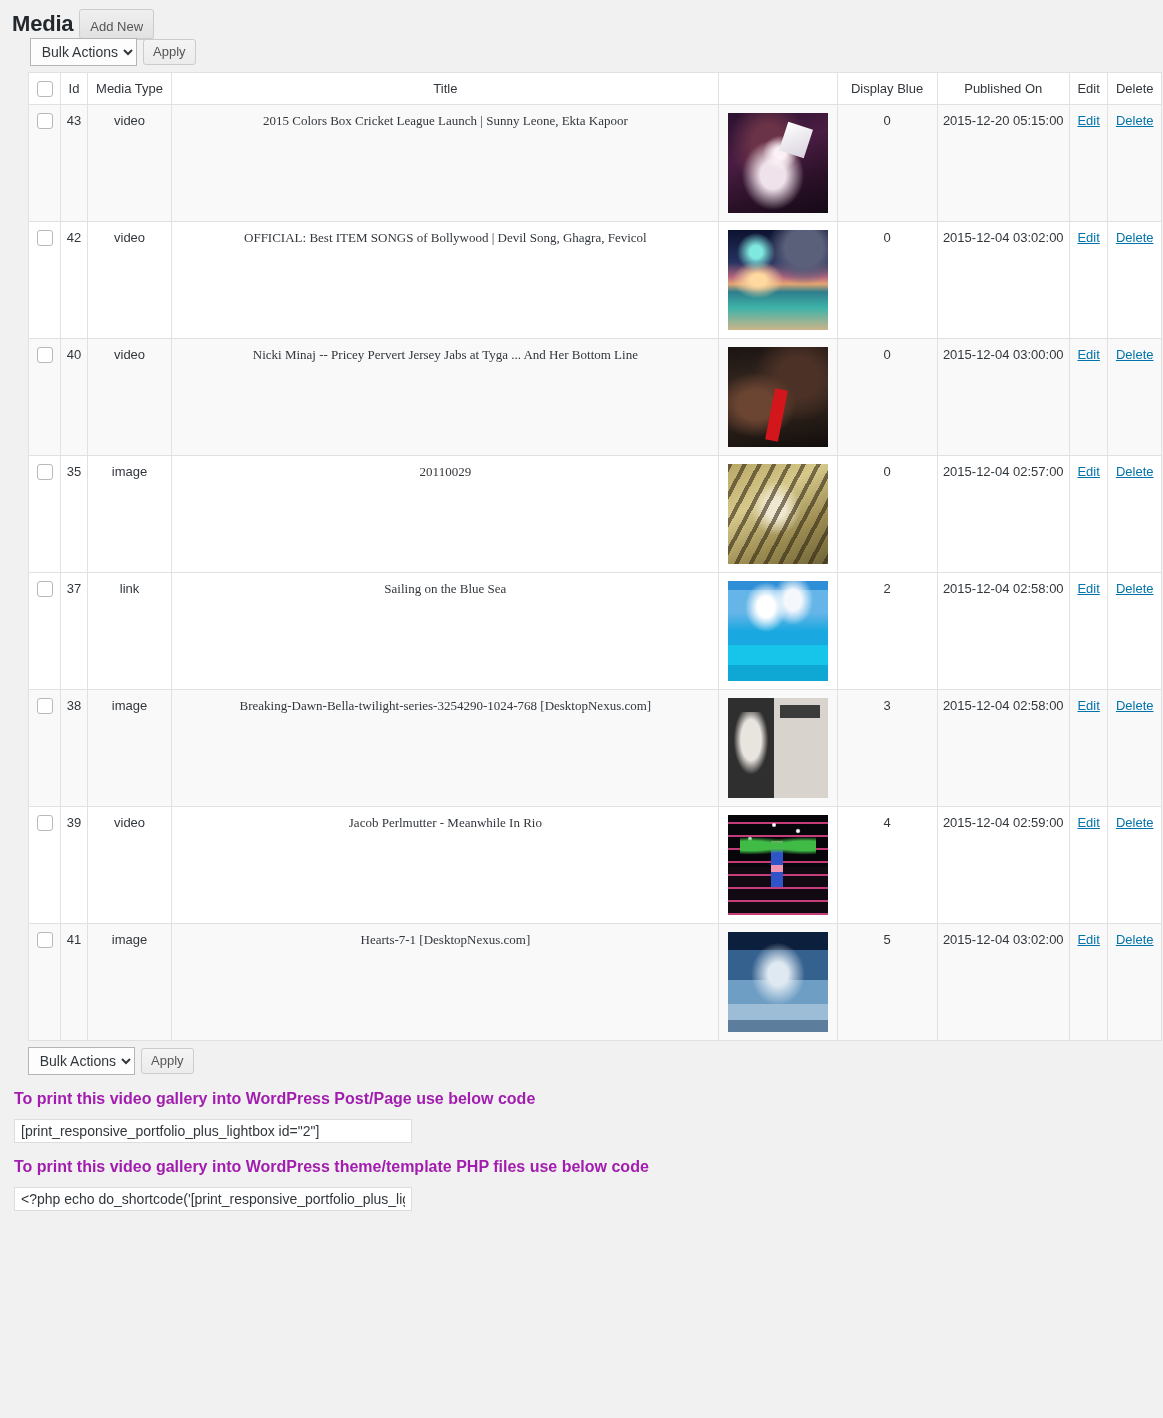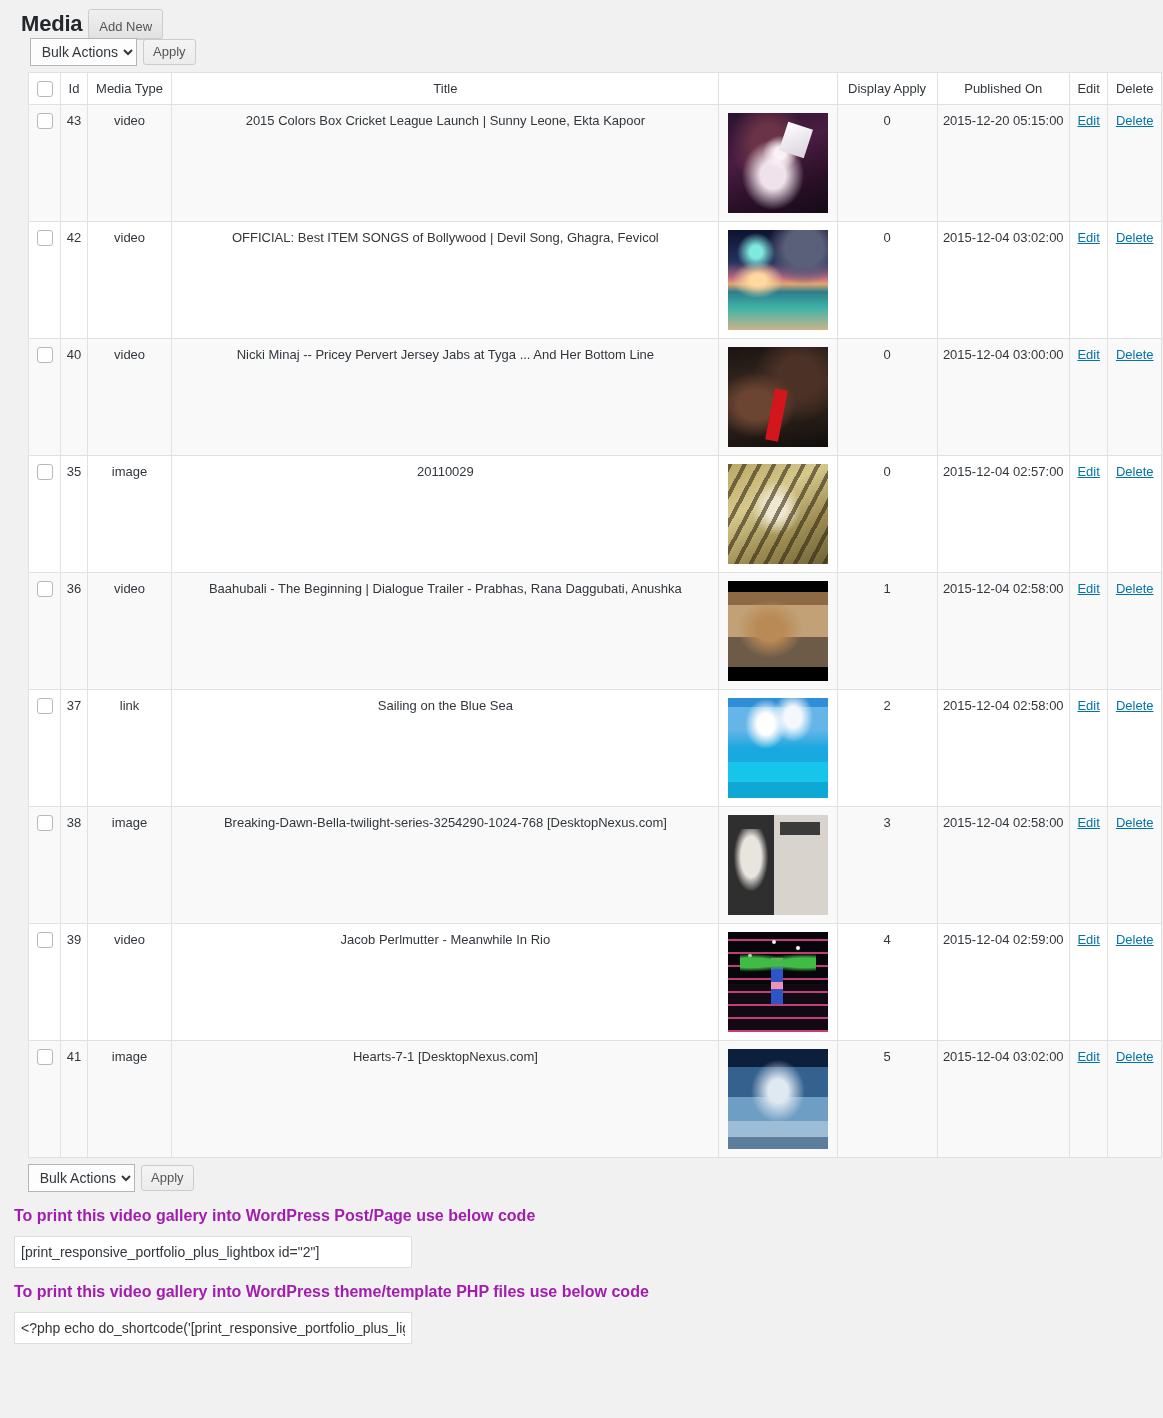--- a/index.html
+++ b/index.html
@@ -19,21 +19,20 @@
     background: #f1f1f1;
   }
 
   
   .page-header {
     padding: 10px 0 0 12px;
     display: flex;
     align-items: center;
     height: 38px;
     box-sizing: border-box;
-    margin-left: 9px;
   }
   .page-title {
     font-size: 22px;
     font-weight: bold;
     color: #23282d;
     line-height: 28px;
     margin: 0;
     padding: 0 6px 0 0;
     letter-spacing: -0.2px;
   }
@@ -146,21 +145,21 @@
     width: 16px;
     height: 16px;
     border: 1px solid #b4b9be;
     background: #fff;
     border-radius: 3px;
     display: inline-block;
     vertical-align: middle;
     box-sizing: border-box;
     cursor: pointer;
   }
-  td.cell-title { text-align: center; }
+  td.cell-title { text-align: center; font-family: Liberation Serif, serif; }
   td.cell-thumb { padding: 5px 4px 5px 4px; }
   .thumb {
     width: 100px;
     height: 100px;
     display: inline-block;
     vertical-align: top;
     background-size: cover;
     background-position: center;
     overflow: hidden;
     position: relative;
@@ -281,21 +280,21 @@
     font-size: 16px;
     font-weight: bold;
     color: #a21caf;
     margin: 14px 0 10px 0;
     line-height: 20px;
   }
   .shortcode-input {
     font-family: "Liberation Sans", sans-serif;
     font-size: 14px;
     width: 398px;
-    height: 32px;
+    height: 24px;
     line-height: 24px;
     padding: 2px 6px;
     border: 1px solid #dddddd;
     background: #ffffff;
     color: #32373c;
     box-sizing: border-box;
     border-radius: 0;
   }
 </style>
 </head>
@@ -331,21 +330,21 @@
       </colgroup>
       <thead>
         <tr>
           <th>
             <span class="cb"></span>
           </th>
           <th>Id</th>
           <th>Media Type</th>
           <th>Title</th>
           <th></th>
-          <th>Display Apply</th>
+          <th>Display Blue</th>
           <th>Published On</th>
           <th>Edit</th>
           <th>Delete</th>
         </tr>
       </thead>
       <tbody id="table-body">
           <tr class="alt">
             <td><span class="cb"></span></td>
             <td>43</td>
             <td>video</td>
@@ -382,31 +381,20 @@
             <td><span class="cb"></span></td>
             <td>35</td>
             <td>image</td>
             <td class="cell-title">20110029</td>
             <td class="cell-thumb"><span class="thumb t-tiger"></span></td>
             <td>0</td>
             <td class="cell-date">2015-12-04 02:57:00</td>
             <td><a class="row-link">Edit</a></td>
             <td><a class="row-link">Delete</a></td>
           </tr>
-          <tr class="alt">
-            <td><span class="cb"></span></td>
-            <td>36</td>
-            <td>video</td>
-            <td class="cell-title">Baahubali - The Beginning | Dialogue Trailer - Prabhas, Rana Daggubati, Anushka</td>
-            <td class="cell-thumb"><span class="thumb t-baahubali"></span></td>
-            <td>1</td>
-            <td class="cell-date">2015-12-04 02:58:00</td>
-            <td><a class="row-link">Edit</a></td>
-            <td><a class="row-link">Delete</a></td>
-          </tr>
           <tr>
             <td><span class="cb"></span></td>
             <td>37</td>
             <td>link</td>
             <td class="cell-title">Sailing on the Blue Sea</td>
             <td class="cell-thumb"><span class="thumb t-sea"></span></td>
             <td>2</td>
             <td class="cell-date">2015-12-04 02:58:00</td>
             <td><a class="row-link">Edit</a></td>
             <td><a class="row-link">Delete</a></td>

